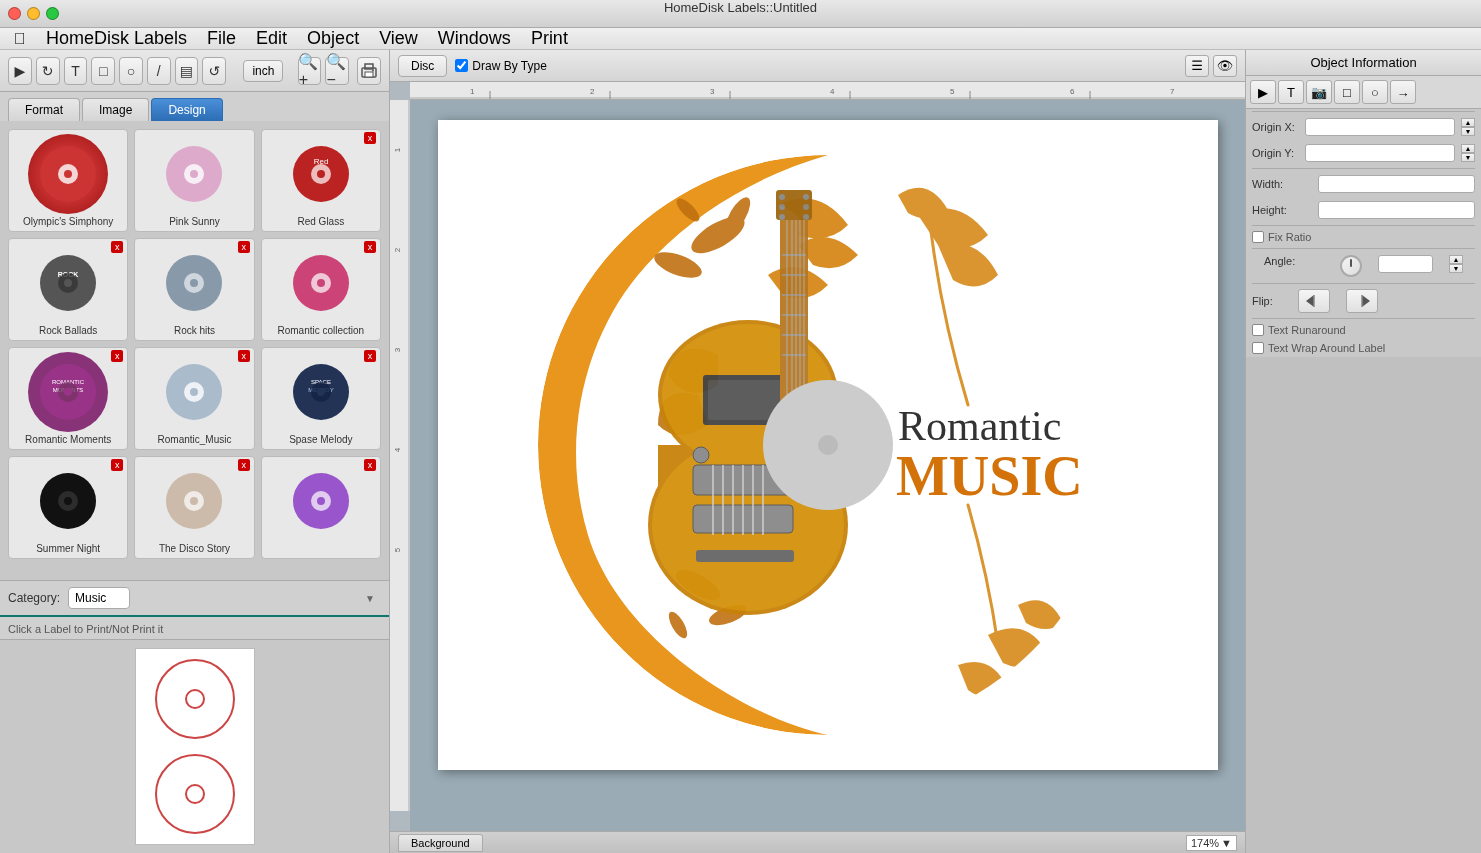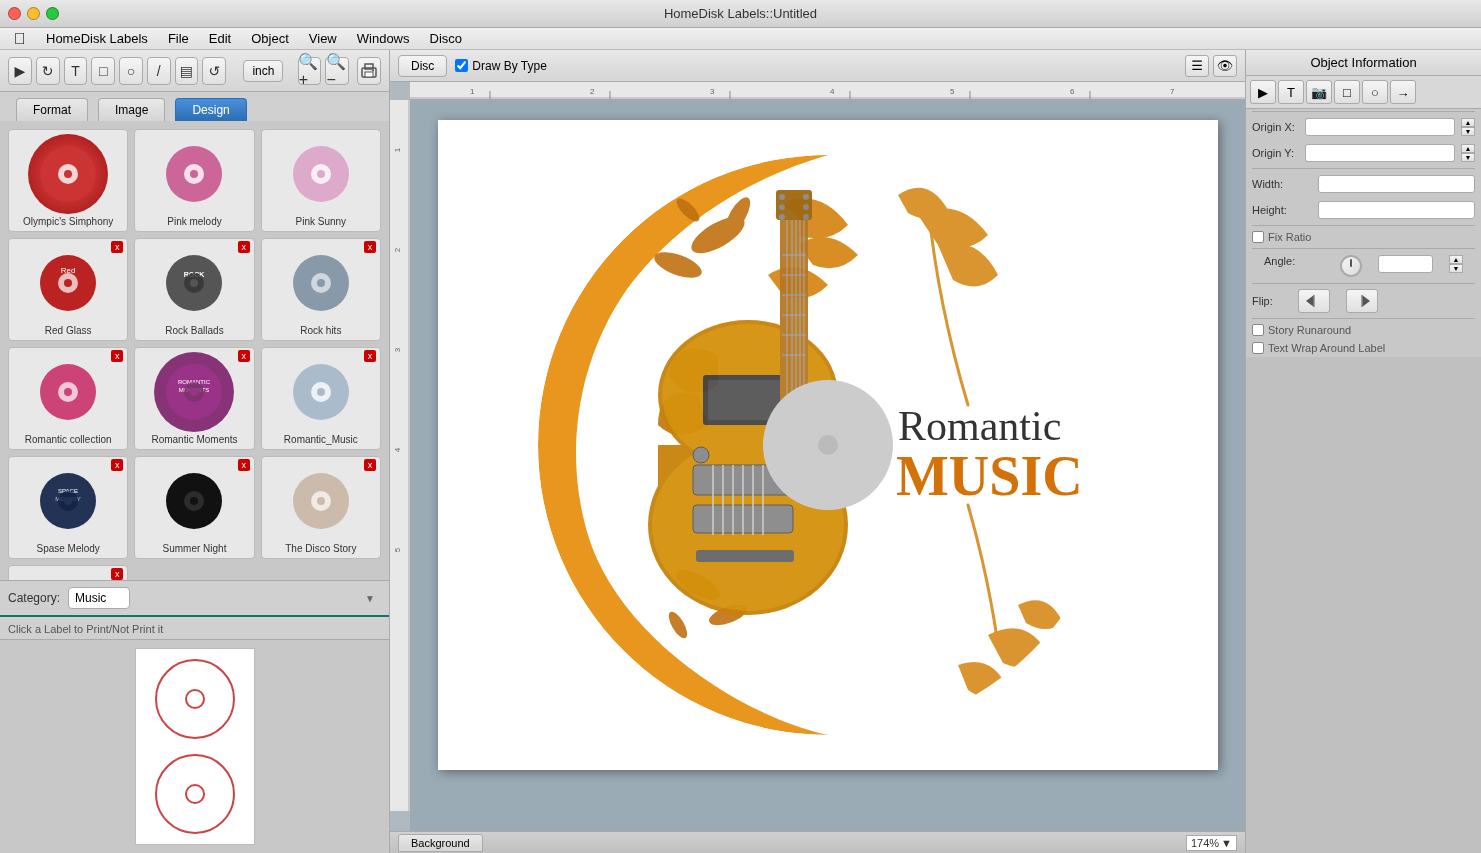--- a/index.html
+++ b/index.html
@@ -3,42 +3,41 @@
   <meta charset="utf-8">
   <style>
     * { box-sizing: border-box; margin: 0; padding: 0; }
     body { font-family: -apple-system, 'Helvetica Neue', Arial, sans-serif; font-size: 11px; background: #c0c0c0; width: 1481px; height: 853px; overflow: hidden; }
 
     
     .title-bar {
       background: linear-gradient(to bottom, #e8e8e8, #d0d0d0);
       height: 28px;
       display: flex;
-      align-items: center;
       padding: 0 8px;
       border-bottom: 1px solid #aaa;
       position: relative;
     }
     .window-controls { display: flex; gap: 6px; align-items: center; }
     .wc-btn { width: 13px; height: 13px; border-radius: 50%; border: 1px solid rgba(0,0,0,0.3); cursor: pointer; }
     .wc-close { background: #ff5f57; }
     .wc-min { background: #ffbd2e; }
     .wc-max { background: #28c840; }
     .title-text { position: absolute; left: 50%; transform: translateX(-50%); font-size: 13px; font-weight: 500; color: #333; }
 
     
     .menu-bar {
       background: linear-gradient(to bottom, #f0f0f0, #e0e0e0);
       height: 22px;
       display: flex;
       align-items: center;
       padding: 0 4px;
       border-bottom: 1px solid #bbb;
     }
-    .menu-item { padding: 2px 10px; font-size: 13px; color: #000; cursor: pointer; border-radius: 3px; text-align: center; }
+    .menu-item { padding: 2px 10px; font-size: 18px; color: #000; cursor: pointer; border-radius: 3px; text-align: center; }
     .apple-logo { font-size: 16px; padding: 0 10px; cursor: pointer; }
 
     
     .main-container { display: flex; height: calc(853px - 50px); }
 
     
     .left-panel {
       width: 390px;
       background: #d8d8d8;
       border-right: 1px solid #aaa;
@@ -94,21 +93,20 @@
       gap: 2px;
     }
     .dtab {
       padding: 4px 16px;
       border: 1px solid #aaa;
       border-bottom: none;
       border-radius: 4px 4px 0 0;
       background: linear-gradient(to bottom, #e8e8e8, #d5d5d5);
       cursor: pointer;
       font-size: 12px;
-      margin-left: 8px;
     }
     .dtab.active {
       background: linear-gradient(to bottom, #4a90d9, #2c6db5);
       color: white;
       border-color: #2c6db5;
     }
 
     
     .thumb-grid-container {
       flex: 1;
@@ -454,21 +452,21 @@
 </div>
 
 <div class="menu-bar">
   <span class="apple-logo"></span>
   <span class="menu-item">HomeDisk Labels</span>
   <span class="menu-item">File</span>
   <span class="menu-item">Edit</span>
   <span class="menu-item">Object</span>
   <span class="menu-item">View</span>
   <span class="menu-item">Windows</span>
-  <span class="menu-item">Disco</span>
+  <span class="menu-item">Print</span>
 </div>
 
 <div class="main-container">
 
   <div class="left-panel">
 
     <div class="toolbar">
       <div class="tool-btn">▶</div>
       <div class="tool-btn">↻</div>
       <div class="tool-btn">T</div>
@@ -506,30 +504,20 @@
           <div class="thumb-img" style="background: radial-gradient(circle, #cc3333 40%, #991111 100%);">
             <svg width="60" height="60" viewBox="0 0 60 60">
               <circle cx="30" cy="30" r="28" fill="#cc3333"></circle>
               <circle cx="30" cy="30" r="10" fill="white" opacity="0.8"></circle>
               <circle cx="30" cy="30" r="4" fill="#cc3333"></circle>
             </svg>
           </div>
           <div class="thumb-label">Olympic's Simphony</div>
         </div>
 
-        <div class="thumb-item">
-          <div class="thumb-img">
-            <svg width="60" height="60" viewBox="0 0 60 60">
-              <circle cx="30" cy="30" r="28" fill="#cc6699"></circle>
-              <circle cx="30" cy="30" r="10" fill="white" opacity="0.8"></circle>
-              <circle cx="30" cy="30" r="4" fill="#cc6699"></circle>
-            </svg>
-          </div>
-          <div class="thumb-label">Pink melody</div>
-        </div>
 
         <div class="thumb-item">
           <div class="thumb-img">
             <svg width="60" height="60" viewBox="0 0 60 60">
               <circle cx="30" cy="30" r="28" fill="#ddaacc"></circle>
               <circle cx="30" cy="30" r="10" fill="white" opacity="0.8"></circle>
               <circle cx="30" cy="30" r="4" fill="#ddaacc"></circle>
             </svg>
           </div>
           <div class="thumb-label">Pink Sunny</div>
@@ -948,21 +936,21 @@
           <polygon points="18,8 10,2 10,14" fill="#555"></polygon>
           <line x1="10" y1="2" x2="10" y2="14" stroke="#888" stroke-width="1.5"></line>
         </svg>
       </div>
     </div>
 
     <div class="rp-divider"></div>
 
     <div class="rp-check-row">
       <div class="rp-check"></div>
-      <span class="rp-check-label">Story Runaround</span>
+      <span class="rp-check-label">Text Runaround</span>
     </div>
 
     <div class="rp-check-row">
       <div class="rp-check"></div>
       <span class="rp-check-label">Text Wrap Around Label</span>
     </div>
 
     <div class="rp-content"></div>
   </div>
 

